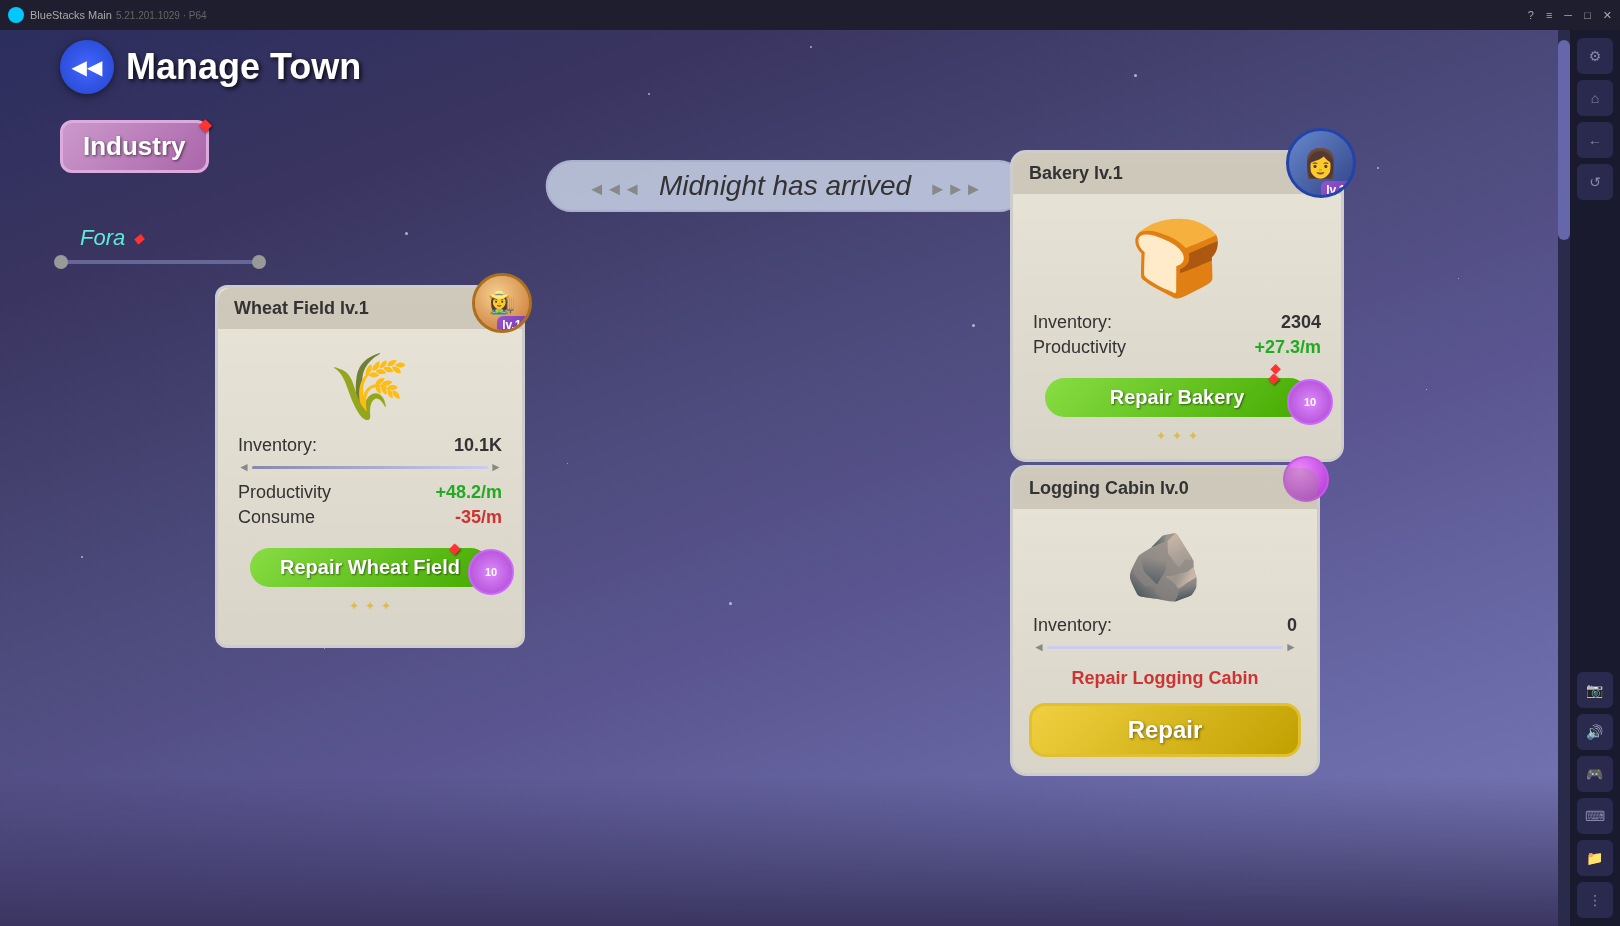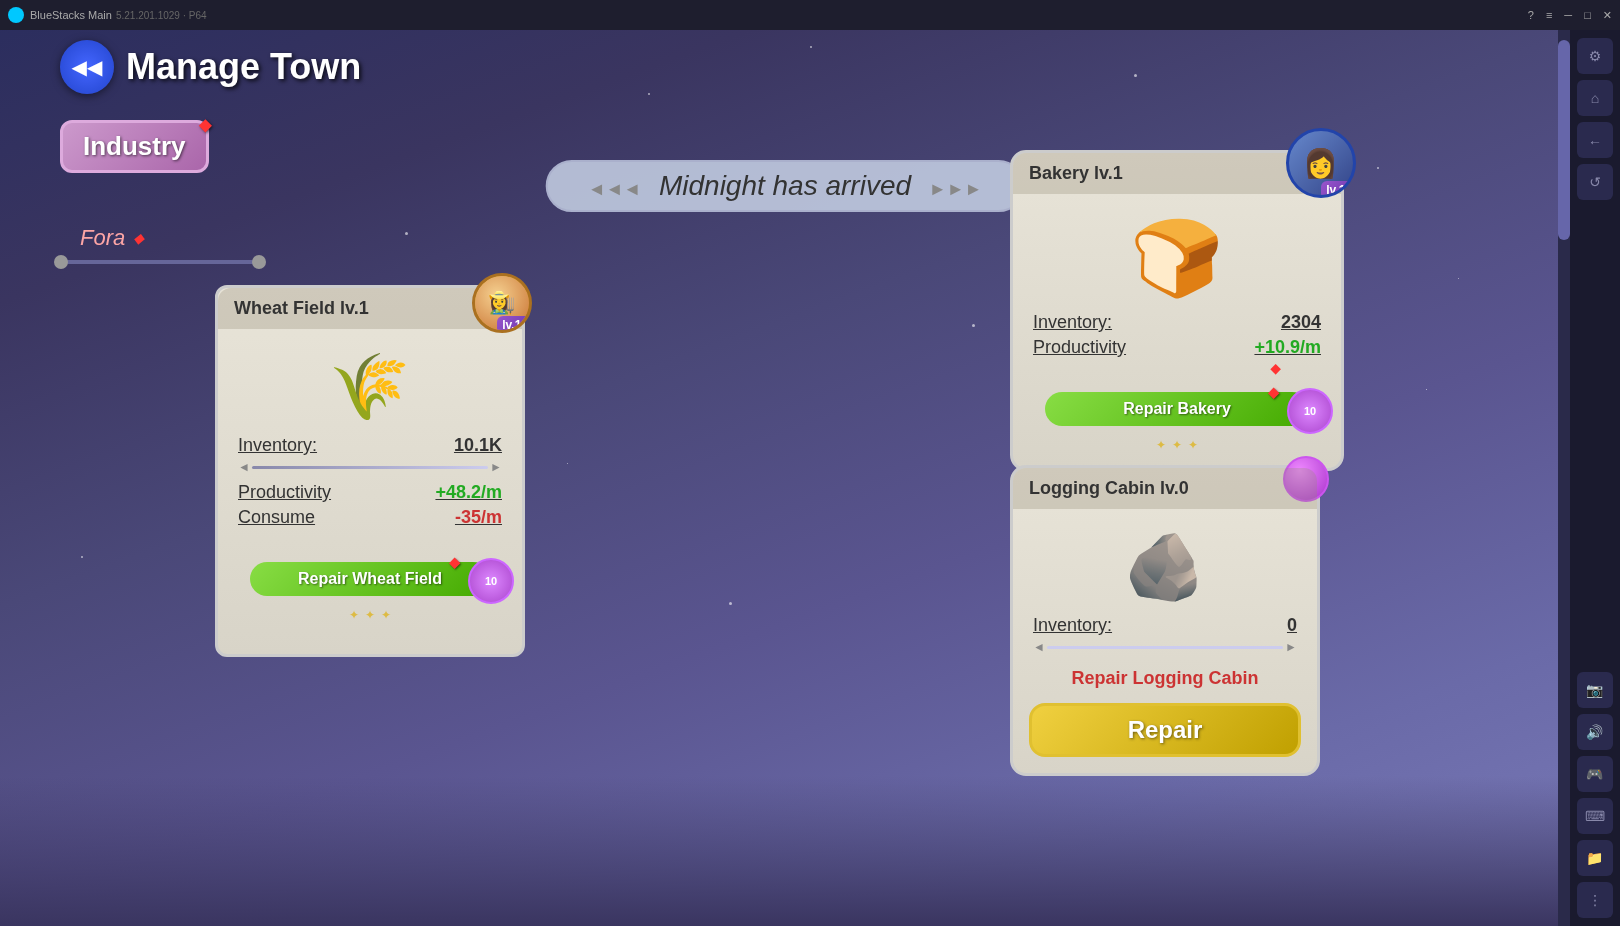--- a/index.html
+++ b/index.html
@@ -186,21 +186,21 @@
       margin-left: 10px;
       color: #888;
       font-size: 18px;
     }
 
     
     #fora-label {
       position: absolute;
       top: 195px;
       left: 80px;
-      color: #fca5a5;
+      color: #5eead4;
       font-size: 22px;
       font-style: italic;
       z-index: 20;
       display: flex;
       align-items: center;
       gap: 8px;
     }
 
     #fora-label::after {
       content: '◆';
@@ -313,40 +313,39 @@
     .card-stats {
       padding: 0 20px;
     }
 
     .stat-row {
       display: flex;
       justify-content: space-between;
       font-size: 18px;
       color: #333;
       margin-bottom: 4px;
-      text-decoration: underline;
     }
 
     .stat-value-green {
       color: #22aa22;
       font-weight: bold;
     }
 
     .stat-value-red {
       color: #cc3333;
       font-weight: bold;
     }
 
     .repair-btn {
-      margin: 24px 16px 0;
+      margin: 10px 16px 0;
       background: linear-gradient(135deg, #88dd44, #44aa00);
       border: none;
       border-radius: 20px;
       color: white;
-      font-size: 16px;
+      font-size: 20px;
       font-weight: bold;
       padding: 8px 20px;
       cursor: pointer;
       width: calc(100% - 32px);
       text-align: center;
       position: relative;
       text-shadow: 1px 1px 2px rgba(0,0,0,0.5);
     }
 
     .repair-btn::after {
@@ -676,21 +675,21 @@
     </div>
 
     <div class="card-stats">
       <div class="stat-row">
         <span>Inventory:</span>
         <span style="font-weight:bold;">2304</span>
       </div>
 
       <div class="stat-row">
         <span>Productivity</span>
-        <span class="stat-value-green">+10.9/m</span>
+        <span class="stat-value-green">+27.3/m</span>
       </div>
     </div>
 
     <div style="position:relative;margin:10px 16px 0;">
       <button class="repair-btn">Repair Bakery</button>
       <div class="cost-badge">
         <div style="font-size:11px;">10</div>
       </div>
       <span style="position:absolute;top:-8px;right:44px;color:#ff3333;font-size:14px;">◆</span>
     </div>

